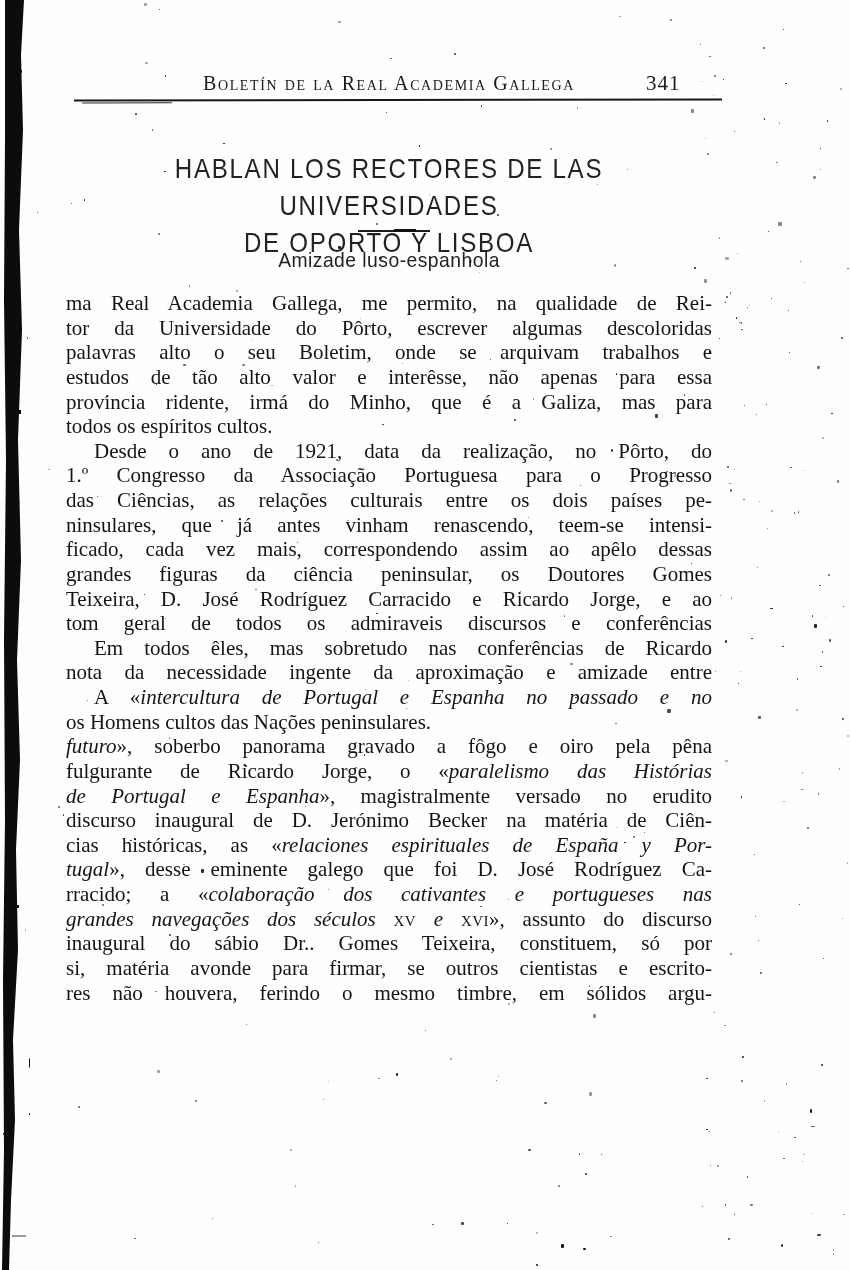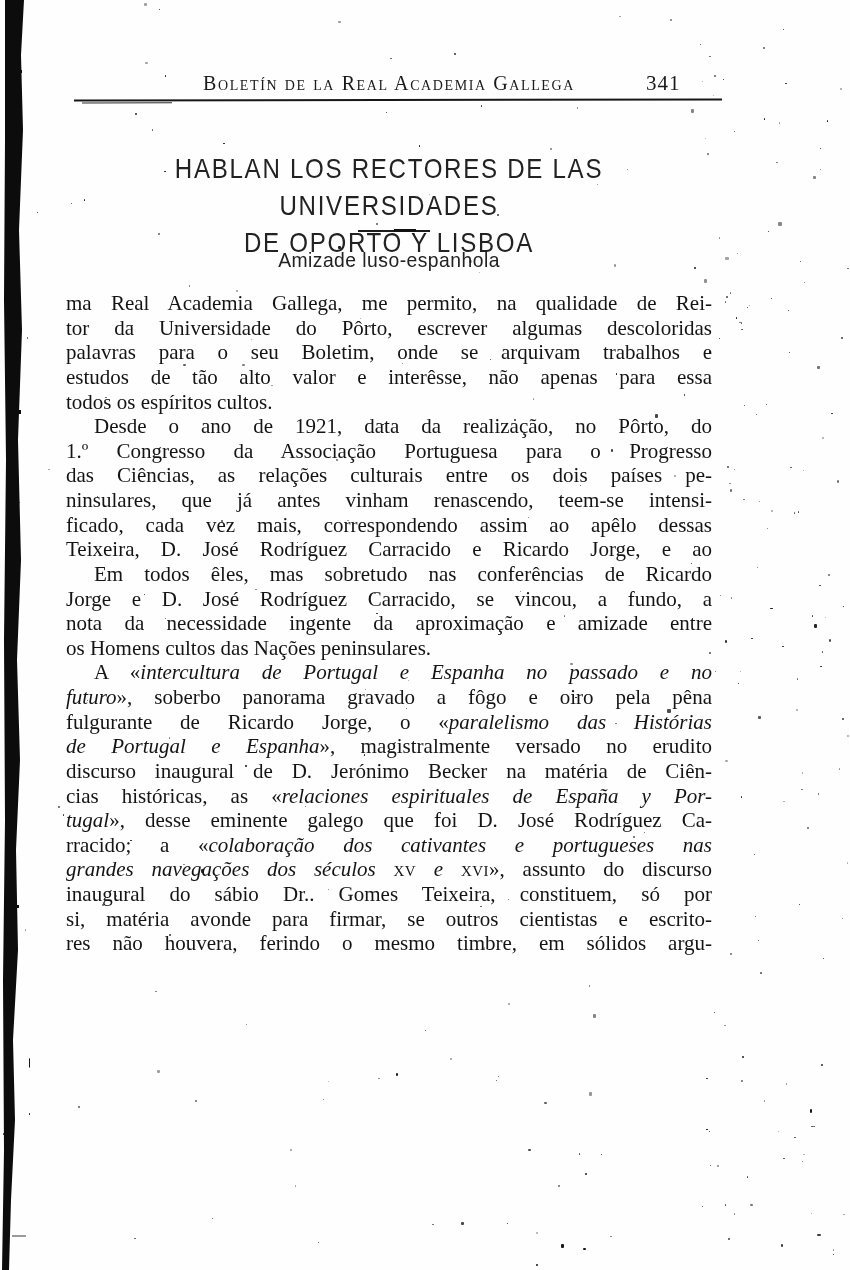--- a/index.html
+++ b/index.html
@@ -95,34 +95,36 @@
   <div class="title">
     <div>HABLAN LOS RECTORES DE LAS UNIVERSIDADES</div>
     <div>DE OPORTO Y LISBOA</div>
   </div>
   <div class="tdivider"></div>
   <div class="subtitle">Amizade luso-espanhola</div>
 
   <div class="body-col">
       <div class="line"><span class="seg-normal">ma Real Academia Gallega, me permito, na qualidade de Rei-</span></div>
       <div class="line"><span class="seg-normal">tor da Universidade do Pôrto, escrever algumas descoloridas</span></div>
-      <div class="line"><span class="seg-normal">palavras para o seu Boletim, onde se arquivam trabalhos e</span></div>
+      <div class="line"><span class="seg-normal">palavras alto o seu Boletim, onde se arquivam trabalhos e</span></div>
       <div class="line"><span class="seg-normal">estudos de tão alto valor e interêsse, não apenas para essa</span></div>
+      <div class="line"><span class="seg-normal">provincia ridente, irmá do Minho, que é a Galiza, mas para</span></div>
       <div class="line last"><span class="seg-normal">todos os espíritos cultos.</span></div>
       <div class="line first"><span class="seg-normal">Desde o ano de 1921, data da realização, no Pôrto, do</span></div>
       <div class="line"><span class="seg-normal">1.º Congresso da Associação Portuguesa para o Progresso</span></div>
       <div class="line"><span class="seg-normal">das Ciências, as relações culturais entre os dois países pe-</span></div>
       <div class="line"><span class="seg-normal">ninsulares, que já antes vinham renascendo, teem-se intensi-</span></div>
       <div class="line"><span class="seg-normal">ficado, cada vez mais, correspondendo assim ao apêlo dessas</span></div>
+      <div class="line"><span class="seg-normal">grandes figuras da ciência peninsular, os Doutores Gomes</span></div>
       <div class="line"><span class="seg-normal">Teixeira, D. José Rodríguez Carracido e Ricardo Jorge, e ao</span></div>
+      <div class="line"><span class="seg-normal">tom geral de todos os admiraveis discursos e conferências</span></div>
       <div class="line first"><span class="seg-normal">Em todos êles, mas sobretudo nas conferências de Ricardo</span></div>
-      <div class="line"><span class="seg-normal">Jorge e D. José Rodríguez Carracido, se vincou, a fundo, a</span></div>
       <div class="line"><span class="seg-normal">nota da necessidade ingente da aproximação e amizade entre</span></div>
+      <div class="line first"><span class="seg-normal">A «</span><span class="seg-italic">intercultura de Portugal e Espanha no passado e no</span></div>
       <div class="line last"><span class="seg-normal">os Homens cultos das Nações peninsulares.</span></div>
-      <div class="line first"><span class="seg-normal">A «</span><span class="seg-italic">intercultura de Portugal e Espanha no passado e no</span></div>
       <div class="line"><span class="seg-italic">futuro</span><span class="seg-normal">», soberbo panorama gravado a fôgo e oiro pela pêna</span></div>
       <div class="line"><span class="seg-normal">fulgurante de Ricardo Jorge, o «</span><span class="seg-italic">paralelismo das Histórias</span></div>
       <div class="line"><span class="seg-italic">de Portugal e Espanha</span><span class="seg-normal">», magistralmente versado no erudito</span></div>
       <div class="line"><span class="seg-normal">discurso inaugural de D. Jerónimo Becker na matéria de Ciên-</span></div>
       <div class="line"><span class="seg-normal">cias históricas, as «</span><span class="seg-italic">relaciones espirituales de España y Por-</span></div>
       <div class="line"><span class="seg-italic">tugal</span><span class="seg-normal">», desse eminente galego que foi D. José Rodríguez Ca-</span></div>
       <div class="line"><span class="seg-normal">rracido; a «</span><span class="seg-italic">colaboração dos cativantes e portugueses nas</span></div>
       <div class="line"><span class="seg-italic">grandes navegações dos séculos </span><span class="seg-smallcaps">xv</span><span class="seg-italic"> e </span><span class="seg-smallcaps">xvi</span><span class="seg-normal">», assunto do discurso</span></div>
       <div class="line"><span class="seg-normal">inaugural do sábio Dr.. Gomes Teixeira, constituem, só por</span></div>
       <div class="line"><span class="seg-normal">si, matéria avonde para firmar, se outros cientistas e escrito-</span></div>

